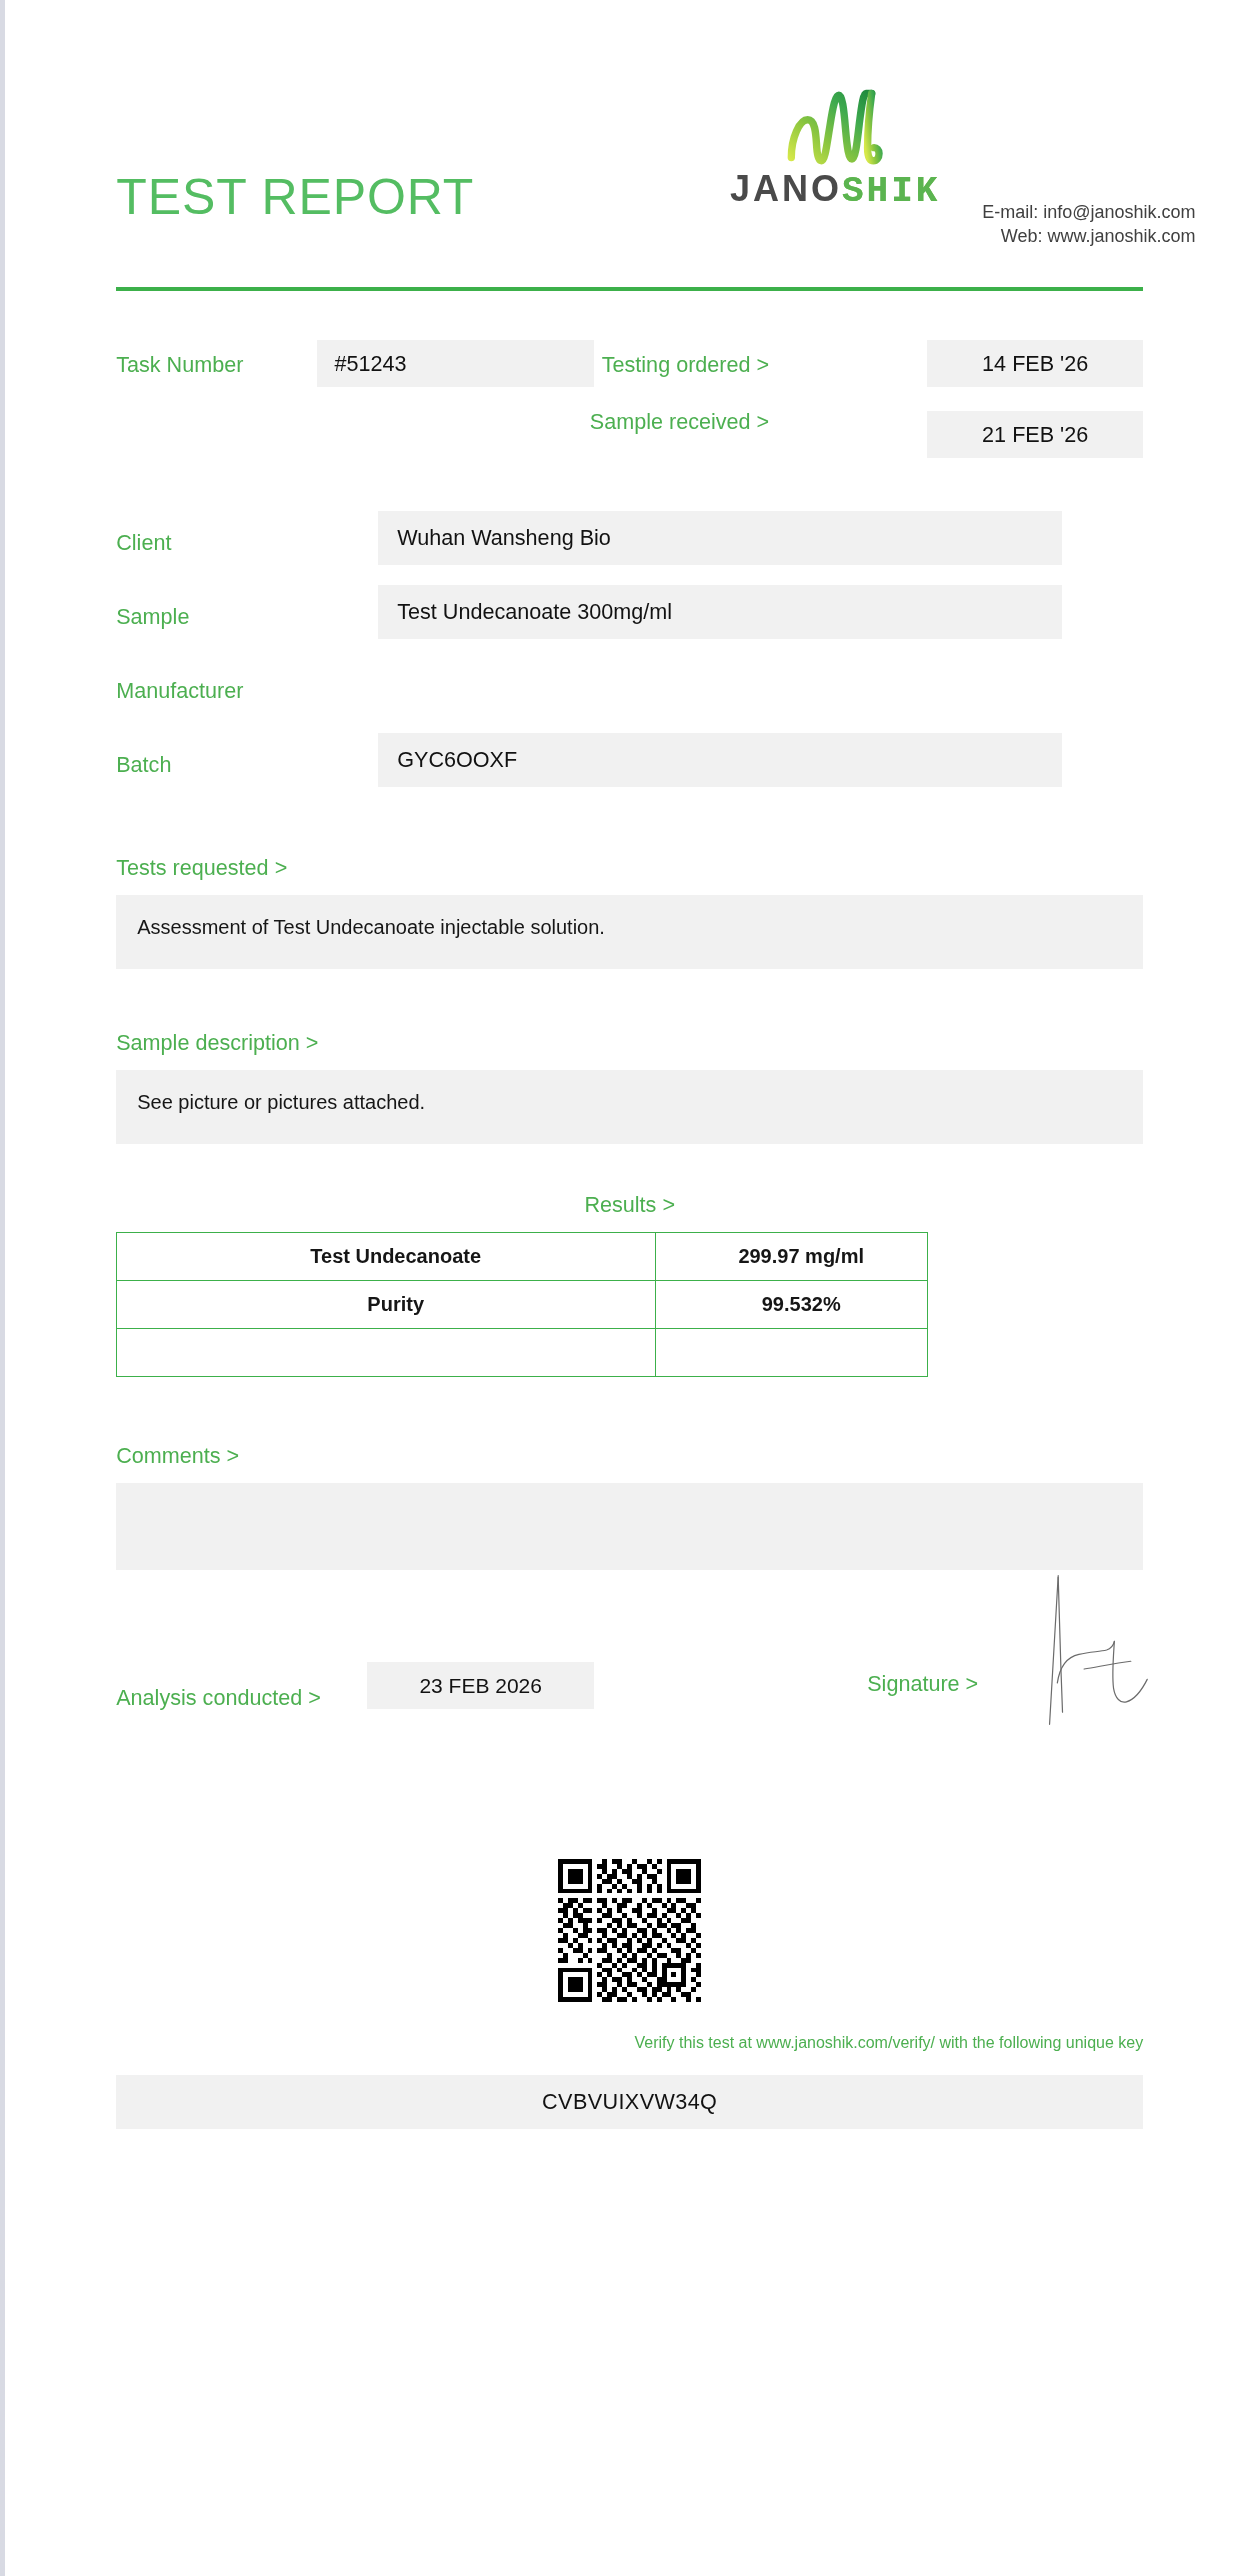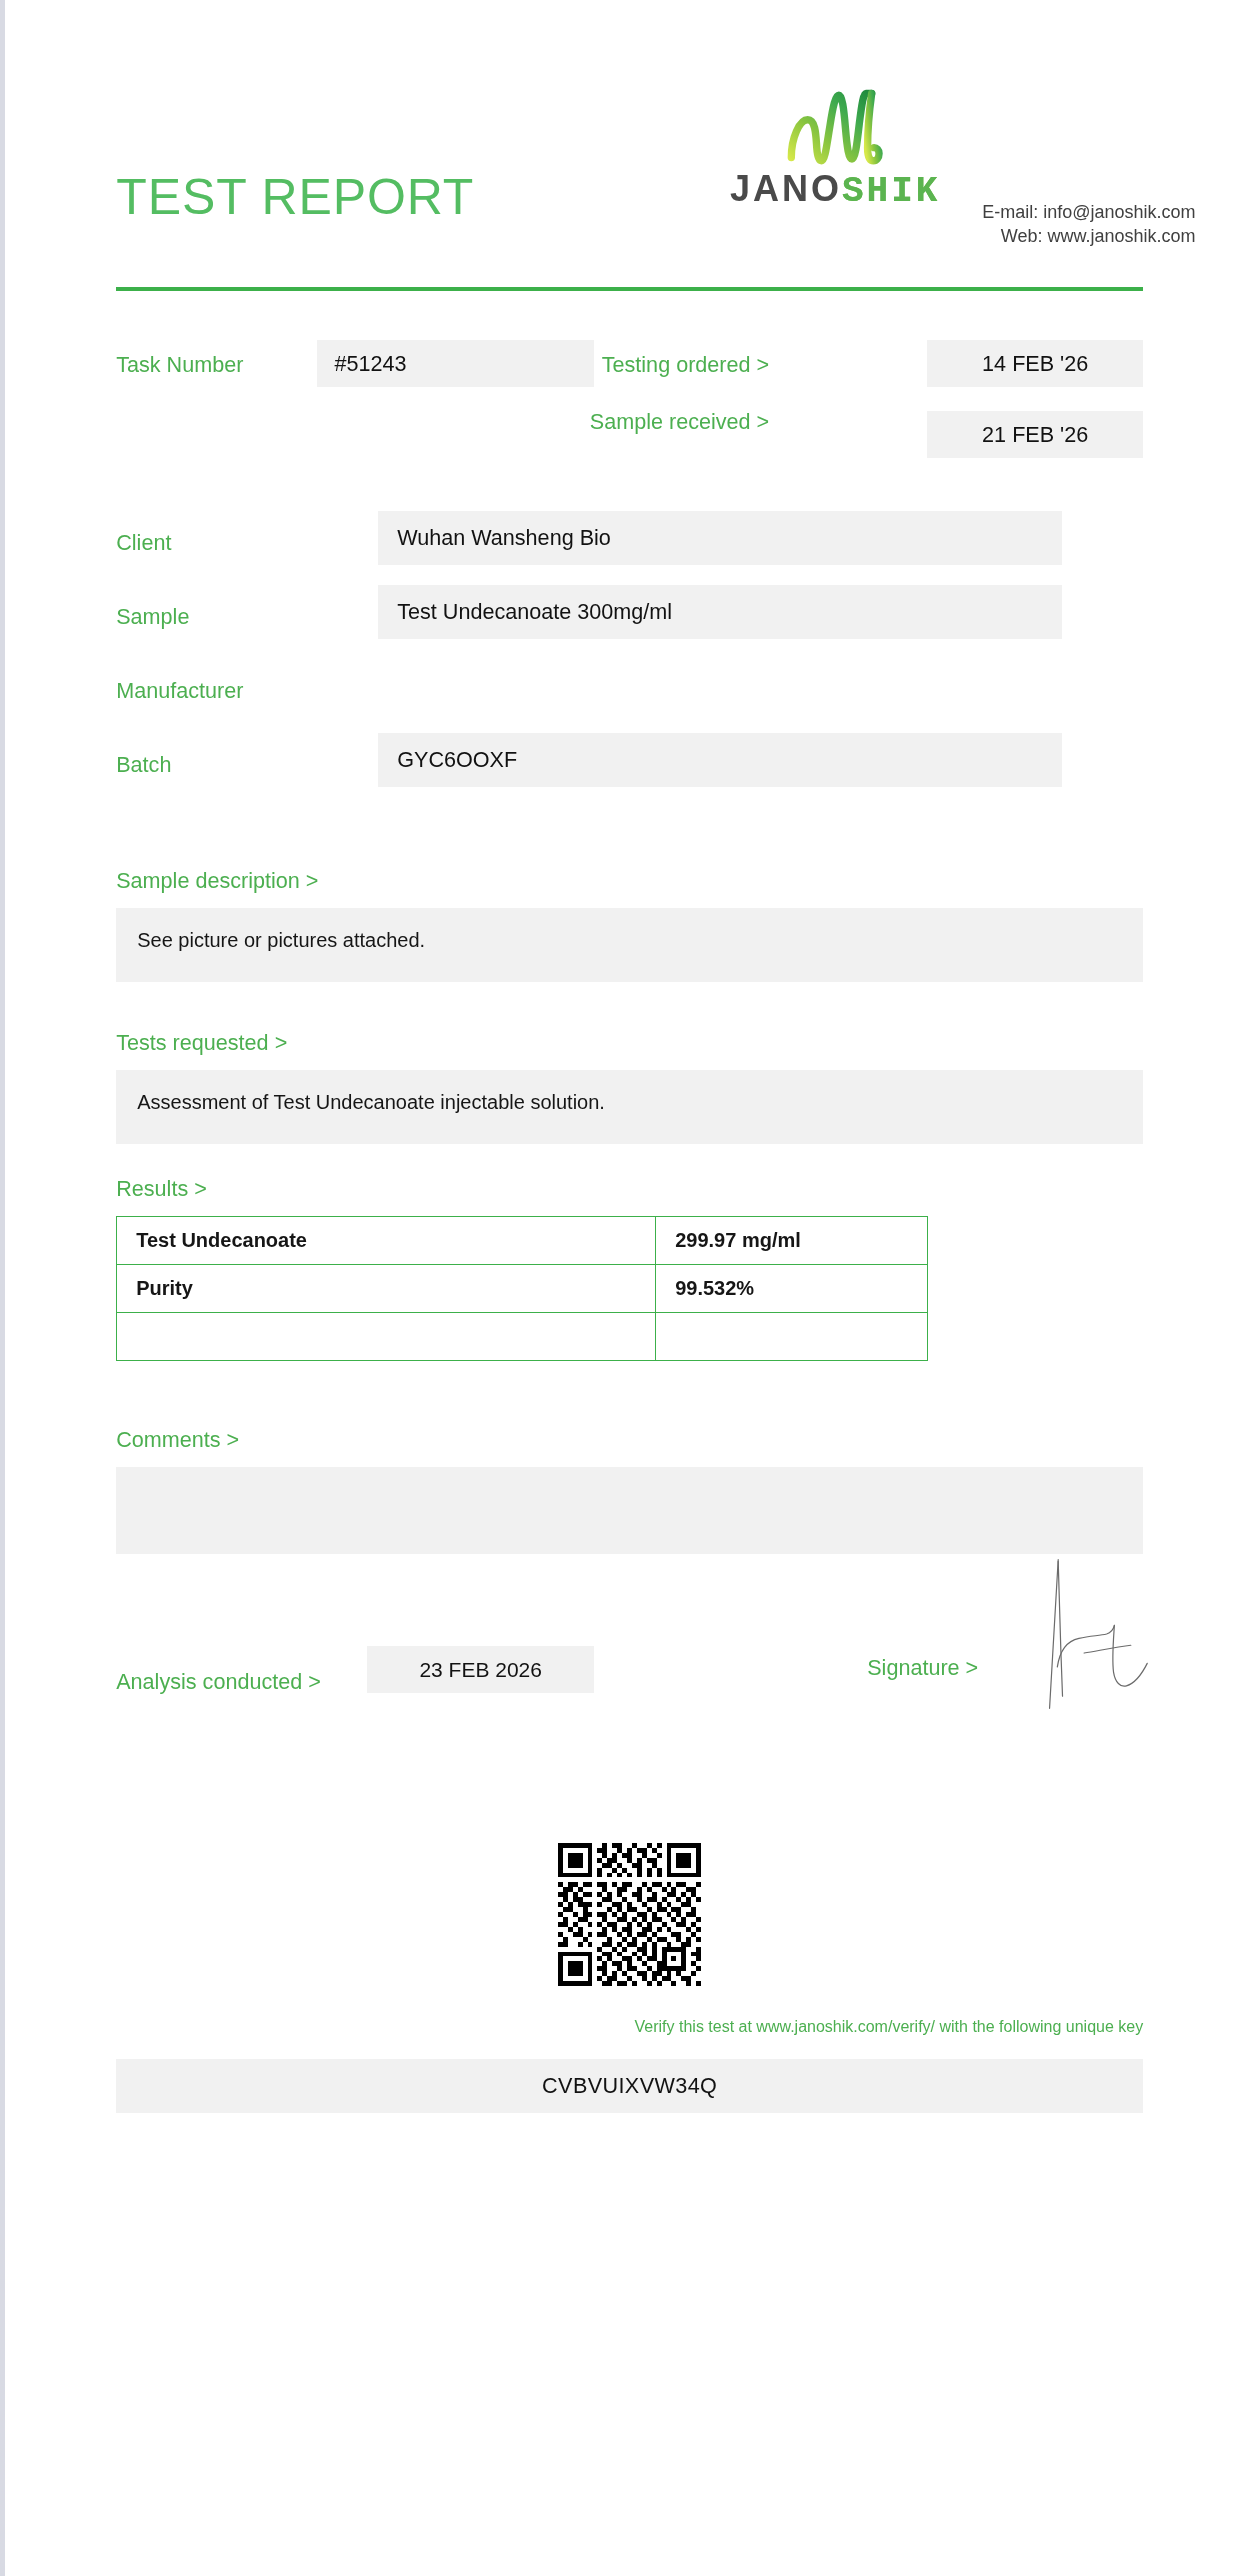--- a/index.html
+++ b/index.html
@@ -320,35 +320,35 @@
       </div>
       <div class="inforow">
         <div class="lbl-green k">Manufacturer</div>
       </div>
       <div class="inforow">
         <div class="lbl-green k">Batch</div>
         <div class="field v">GYC6OOXF</div>
       </div>
     </div>
 
+    <div style="margin-top:48px;">
+      <div class="section-head">Tests requested &gt;</div>
+      <div class="section-box box-tall">
+        <span>Assessment of Test Undecanoate injectable solution.</span>
+      </div>
+    </div>
+
     <div style="margin-top:61px;">
       <div class="section-head">Sample description &gt;</div>
       <div class="section-box box-tall">
         <span>See picture or pictures attached.</span>
       </div>
     </div>
 
-    <div style="margin-top:48px;">
-      <div class="section-head">Tests requested &gt;</div>
-      <div class="section-box box-tall">
-        <span>Assessment of Test Undecanoate injectable solution.</span>
-      </div>
-    </div>
-
-    <div style="margin-top:32px;">
+    <div style="margin-top:48px;text-align:center;">
       <div class="section-head">Results &gt;</div>
       <table class="results">
         <tbody>
             <tr>
           <td class="c1">Test Undecanoate</td>
           <td>299.97 mg/ml</td>
         </tr>
         <tr>
           <td class="c1">Purity</td>
           <td>99.532%</td>

